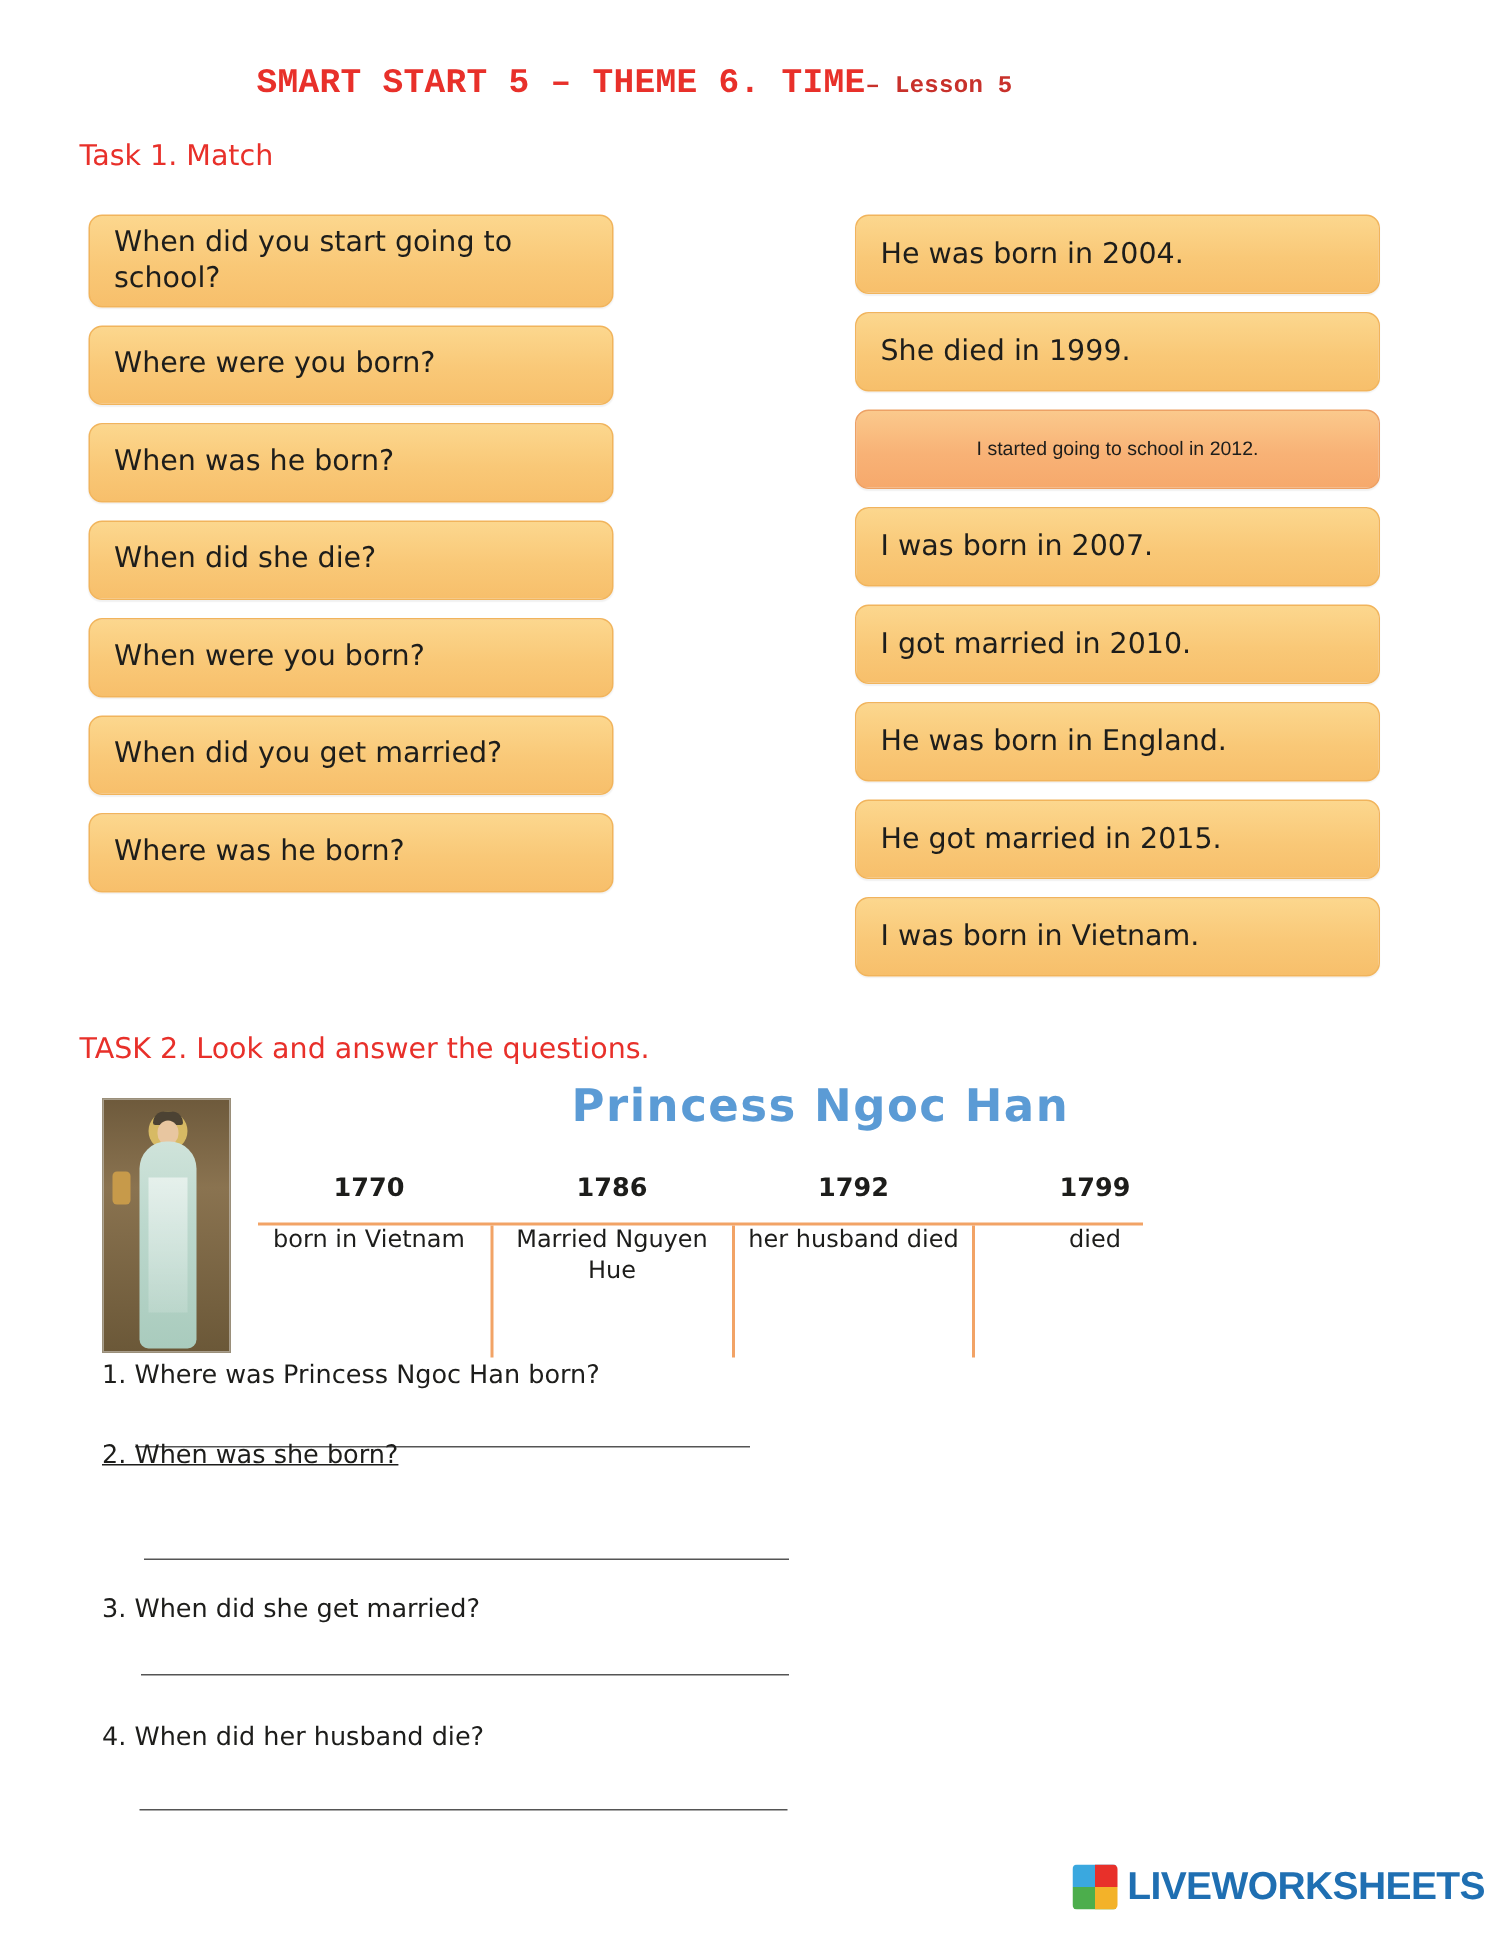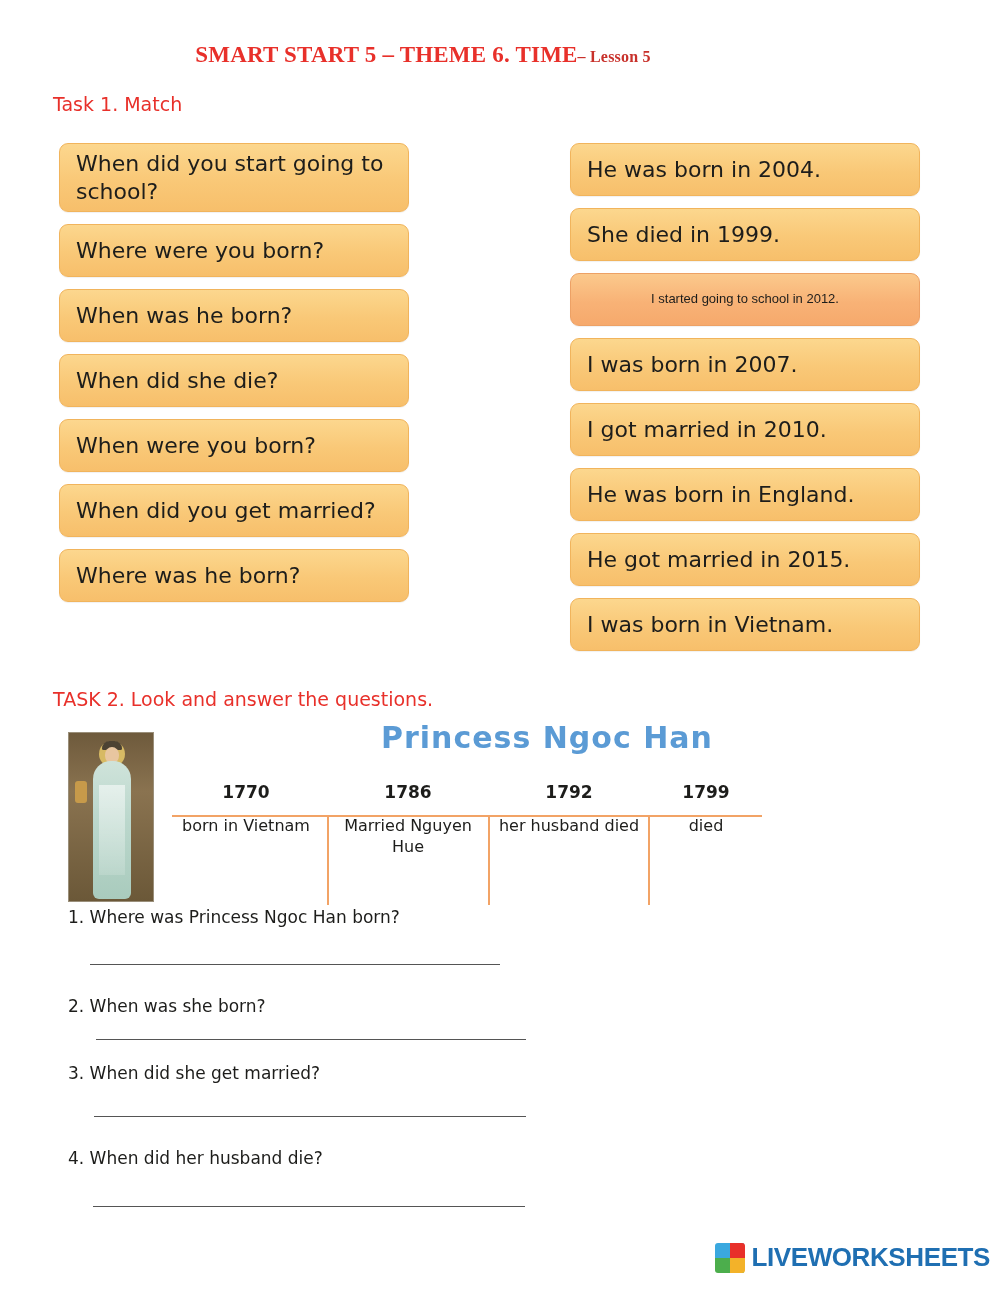--- a/index.html
+++ b/index.html
@@ -20,21 +20,21 @@
     height: 1291px;
   }
 
   
   .title {
     position: absolute;
     top: 42px;
     left: 0;
     width: 846px;
     text-align: center;
-    font-family: Liberation Serif, serif;
+    font-family: Liberation Mono, monospace;
     font-weight: bold;
     font-size: 23px;
     color: #e8302a;
     letter-spacing: 0.2px;
   }
   .title .sub {
     font-size: 16px;
     color: #c8312b;
   }
 
@@ -61,21 +61,21 @@
     width: 350px;
     min-height: 53px;
     margin-bottom: 12px;
     border-radius: 9px;
     background: linear-gradient(180deg, #fcd78e 0%, #f9c877 55%, #f7bf6b 100%);
     border: 1px solid #f1b45c;
     display: flex;
     align-items: center;
     padding: 6px 16px;
     font-family: "DejaVu Sans", sans-serif;
-    font-size: 22px;
+    font-size: 19px;
     color: #1d1d1b;
     line-height: 1.25;
     box-shadow: 0 1px 1px rgba(0,0,0,0.06);
   }
   .card.tall { min-height: 58px; }
   #col-right .card { width: 350px; }
   .card.highlight {
     background: linear-gradient(180deg, #fbc98c 0%, #f8b276 55%, #f6a96c 100%);
     border: 1px solid #eda165;
     justify-content: center;
@@ -306,30 +306,30 @@
       <div class="tl-event">born in Vietnam</div>
     </div>
     <div class="tl-item" style="left: 156px;">
       <div class="tl-year">1786</div>
       <div class="tl-event">Married Nguyen Hue</div>
     </div>
     <div class="tl-item" style="left: 317px;">
       <div class="tl-year">1792</div>
       <div class="tl-event">her husband died</div>
     </div>
-    <div class="tl-item" style="left: 454px;">
+    <div class="tl-item" style="left: 478px;">
       <div class="tl-year">1799</div>
       <div class="tl-event">died</div>
     </div>
   </div>
 
   <div class="question" style="top: 907px; left: 68px;">1. Where was Princess Ngoc Han born?</div>
   <div class="answer-line" style="top: 964px; left: 90px; width: 410px;"></div>
 
-  <div class="question" style="top: 996px; left: 68px;">2. When was she born?</div>
+  <div class="question" style="top: 960px; left: 68px; text-decoration: underline;">2. When was she born?</div>
   <div class="answer-line" style="top: 1039px; left: 96px; width: 430px;"></div>
 
   <div class="question" style="top: 1063px; left: 68px;">3. When did she get married?</div>
   <div class="answer-line" style="top: 1116px; left: 94px; width: 432px;"></div>
 
   <div class="question" style="top: 1148px; left: 68px;">4. When did her husband die?</div>
   <div class="answer-line" style="top: 1206px; left: 93px; width: 432px;"></div>
 
   <div class="lw-logo">
     <div class="lw-mark">

